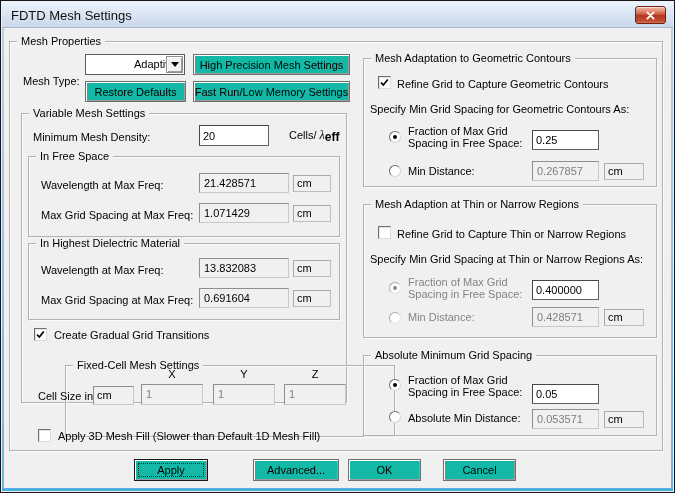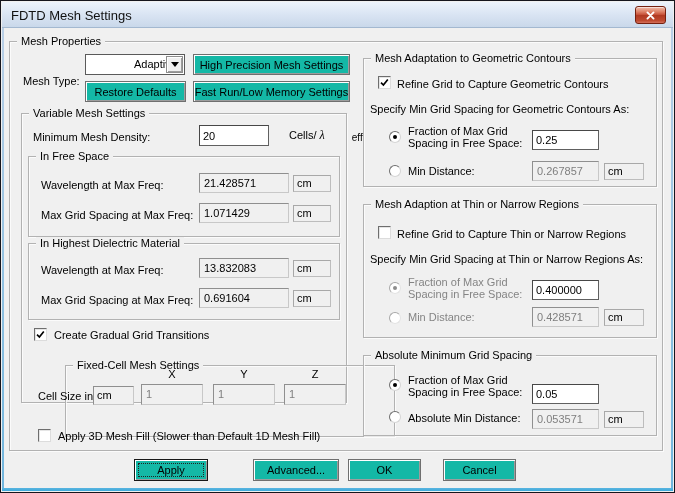--- a/index.html
+++ b/index.html
@@ -65,21 +65,21 @@
   .radio.rdis .dot{background:#8d8d8d;}
   .combo{position:absolute;background:#fff;border:1px solid #5a5a5a;box-sizing:border-box;}
   .combo-text{position:absolute;left:4px;top:3px;line-height:12px;margin-left:44px;}
   .combo-btn{
     position:absolute;right:1px;top:1px;bottom:1px;width:17px;background:#f0f0f0;
     border:1px solid #8d8d8d;box-sizing:border-box;box-shadow:inset 1px 1px 0 #fff, inset -1px -1px 0 #9d9d9d;
     display:flex;align-items:center;justify-content:center;
   }
   .tri-down{width:0;height:0;border-left:4px solid transparent;border-right:4px solid transparent;border-top:5px solid #000;}
   .lambda{font-family:"Liberation Serif",serif;font-style:italic;font-size:12px;}
-  .subeff{font-size:10px;vertical-align:-2px;font-weight:normal;margin-left:27px;}
+  .subeff{font-size:12px;vertical-align:-2px;font-weight:bold;}
   .colhead{position:absolute;text-align:center;line-height:12px;}
 </style>
 </head>
 <body>
 
 <div class="window">
 
   <div class="titlebar">
     <span class="title-text">FDTD Mesh Settings</span>
     <div class="close-btn">

